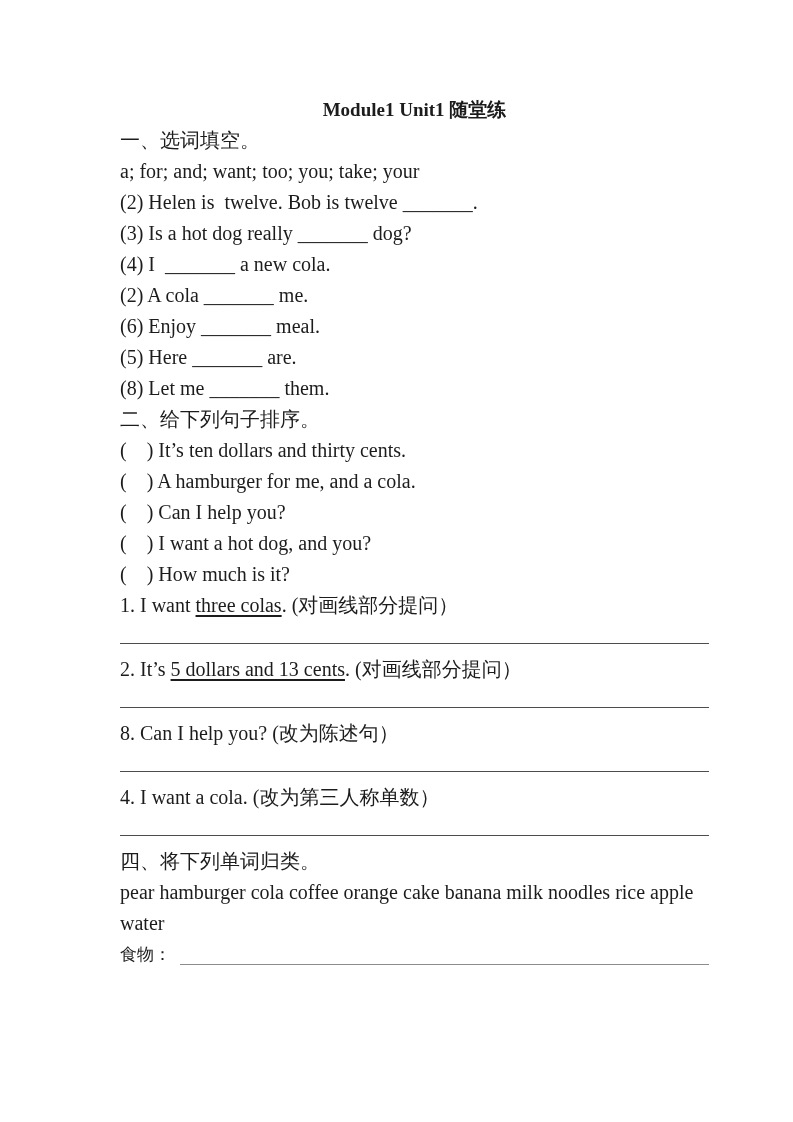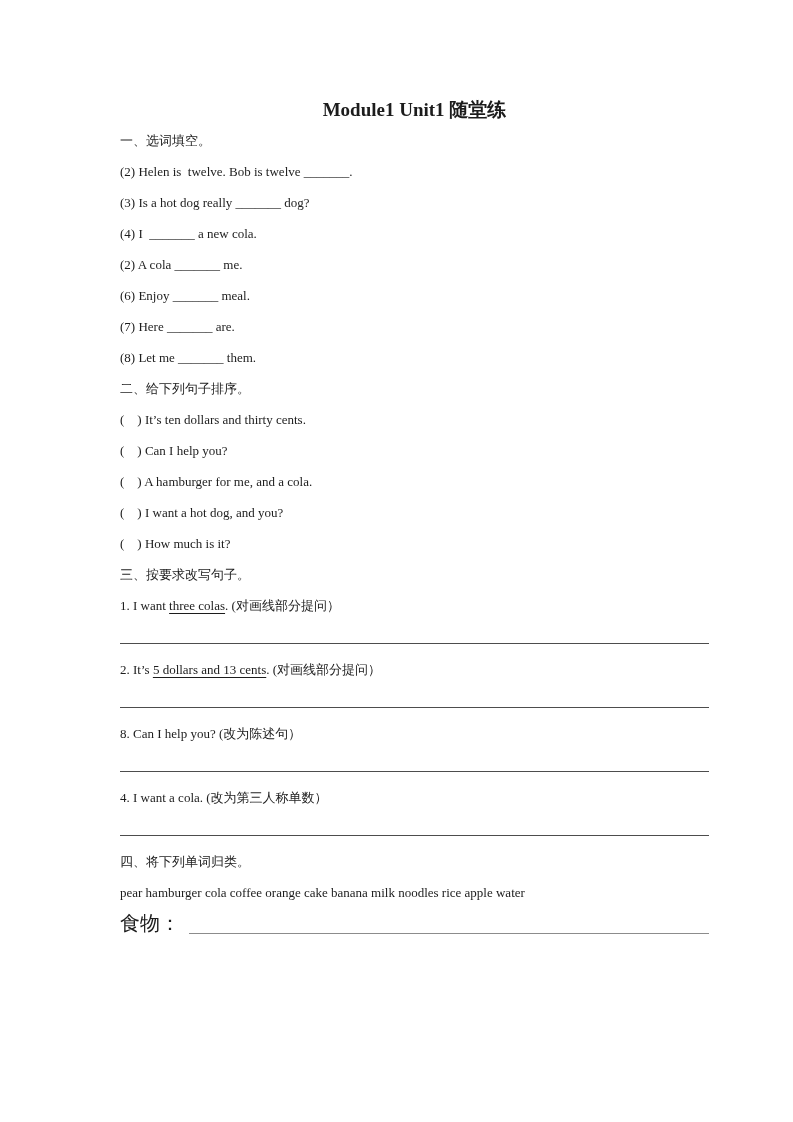--- a/index.html
+++ b/index.html
@@ -19,76 +19,76 @@
     overflow: hidden;
   }
   .title {
     font-size: 19px;
     font-weight: 700;
     text-align: center;
     line-height: 31px;
     white-space: pre-wrap;
   }
   .line {
-    font-size: 13px;
+    font-size: 20px;
     line-height: 31px;
     white-space: pre-wrap;
   }
   .u {
     text-decoration: underline;
     text-underline-offset: 3px;
     text-align: right;
   }
   .answer-line {
     height: 22px;
     border-bottom: 1px solid #4d4d4d;
     margin-bottom: 10px;
   }
   .category-row {
     display: flex;
     height: 31px;
   }
   .category-label {
-    font-size: 20px;
+    font-size: 17px;
     line-height: 31px;
     white-space: pre-wrap;
     flex: 0 0 auto;
     text-align: center;
   }
   .category-underline {
     flex: 1 1 auto;
     border-bottom: 1px solid #8c8c8c;
     margin-left: 9px;
     margin-bottom: 5px;
   }
 </style>
 </head>
 <body>
 
 <div class="page">
 
   <div class="title">Module1 Unit1 随堂练</div>
 
   <div class="line">一、选词填空。</div>
+  <div class="line">a; for; and; want; too; you; take; your</div>
   <div class="line">(2) Helen is  twelve. Bob is twelve _______.</div>
   <div class="line">(3) Is a hot dog really _______ dog?</div>
   <div class="line">(4) I  _______ a new cola.</div>
   <div class="line">(2) A cola _______ me.</div>
   <div class="line">(6) Enjoy _______ meal.</div>
-  <div class="line">(7) Here _______ are.</div>
+  <div class="line">(5) Here _______ are.</div>
   <div class="line">(8) Let me _______ them.</div>
 
   <div class="line">二、给下列句子排序。</div>
   <div class="line">(    ) It’s ten dollars and thirty cents.</div>
+  <div class="line">(    ) A hamburger for me, and a cola.</div>
   <div class="line">(    ) Can I help you?</div>
-  <div class="line">(    ) A hamburger for me, and a cola.</div>
   <div class="line">(    ) I want a hot dog, and you?</div>
   <div class="line">(    ) How much is it?</div>
 
-  <div class="line">三、按要求改写句子。</div>
 
   <div class="line"><span>1. I want </span><span class="u">three colas</span><span>. (对画线部分提问）</span></div>
   <div class="answer-line"></div>
 
   <div class="line"><span>2. It’s </span><span class="u">5 dollars and 13 cents</span><span>. (对画线部分提问）</span></div>
   <div class="answer-line"></div>
 
   <div class="line"><span>8. Can I help you? (改为陈述句）</span><span class="u"></span><span></span></div>
   <div class="answer-line"></div>
 

